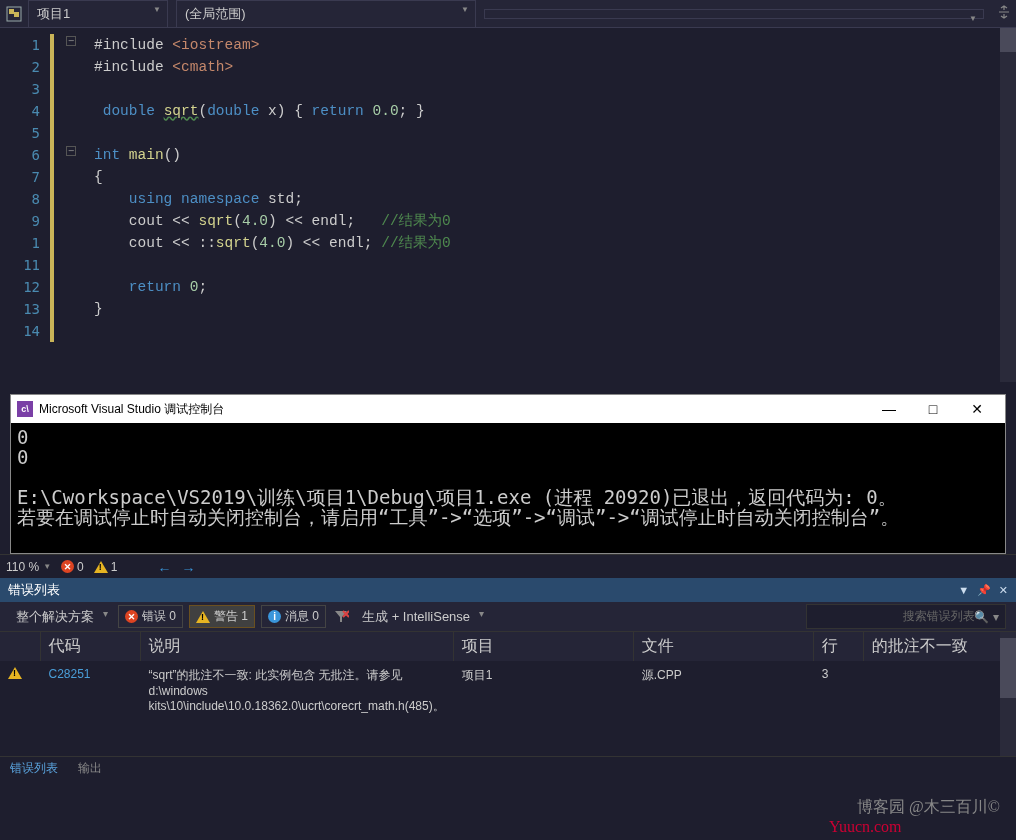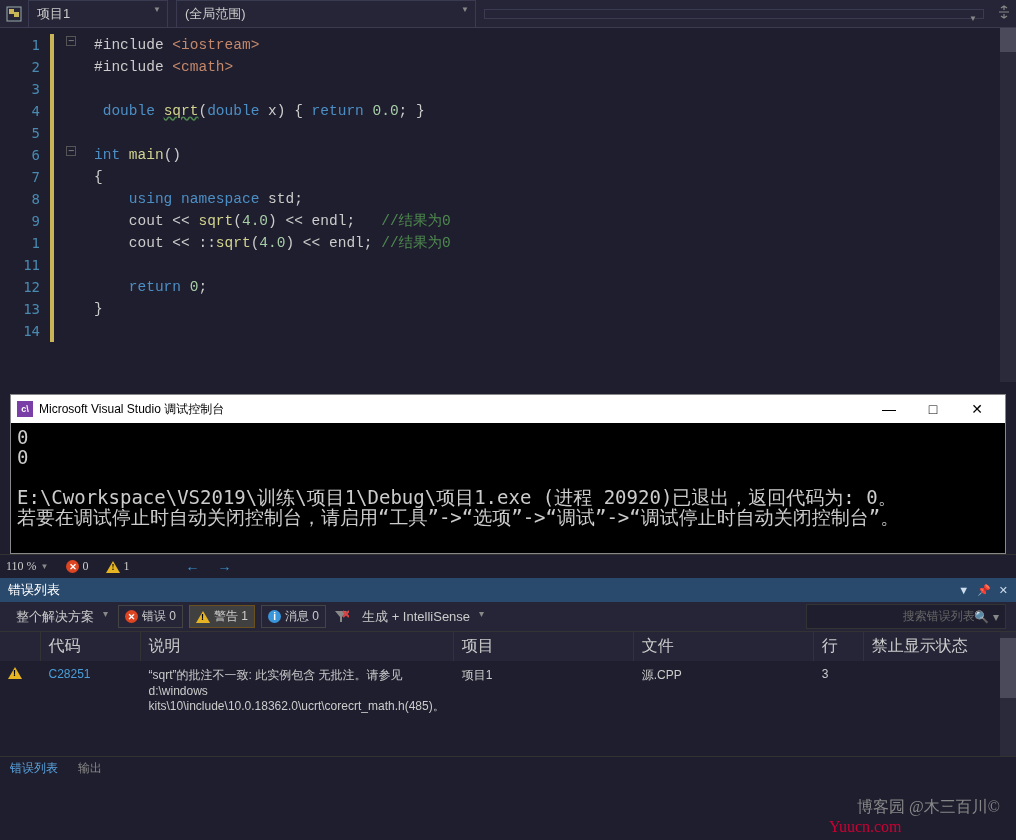--- a/index.html
+++ b/index.html
@@ -24,21 +24,21 @@
 .comment { color: #4f8a4f; }
 .sqrt-under { text-decoration: underline wavy #4f8a4f; }
 .code-scroll { position: absolute; right: 0; top: 0; width: 16px; height: 100%; background: #2a2a3a; }
 .code-scroll .thumb { width: 100%; height: 24px; background: #4a4a5a; }
 .console-window { background: #fff; border: 1px solid #888; margin: 12px 10px 0 10px; }
 .console-titlebar { display: flex; align-items: center; height: 28px; background: #fff; color: #000; padding: 0 6px; font-size: 12px; }
 .console-title-icon { width: 16px; height: 16px; background: #7a3fa6; margin-right: 6px; display: inline-flex; align-items: center; justify-content: center; color: #fff; font-size: 9px; font-weight: bold; }
 .win-btns { margin-left: auto; display: flex; gap: 0; }
 .win-btn { width: 44px; height: 26px; display: flex; align-items: center; justify-content: center; color: #000; font-size: 14px; }
 .console-body { background: #000; color: #ccc; font-family: "NSimSun", "SimSun", Consolas, monospace; font-size: 19px; padding: 4px 6px; height: 130px; line-height: 20px; white-space: pre-wrap; }
-.status-bar { display: flex; align-items: center; background: #1e1e2e; height: 24px; border-top: 1px solid #333; padding: 4px 6px; gap: 18px; font-size: 12px; font-family: Liberation Serif, serif; }
+.status-bar { display: flex; align-items: center; background: #1e1e2e; height: 24px; border-top: 1px solid #333; padding: 4px 6px; gap: 10px; font-size: 12px; }
 .zoom-dd { display: flex; align-items: center; gap: 4px; }
 .status-icon { display: inline-flex; align-items: center; gap: 3px; }
 .err-circ { width: 13px; height: 13px; border-radius: 50%; background: #d42; color: #fff; font-size: 9px; display: inline-flex; align-items: center; justify-content: center; font-weight: bold; }
 .warn-tri { display: inline-block; width: 0; height: 0; border-left: 7px solid transparent; border-right: 7px solid transparent; border-bottom: 12px solid #e6b422; position: relative; }
 .warn-tri::after { content: "!"; position: absolute; left: -2px; top: 1px; font-size: 9px; color: #000; font-weight: bold; }
 .info-circ { width: 13px; height: 13px; border-radius: 50%; background: #3a96db; color: #fff; font-size: 10px; display: inline-flex; align-items: center; justify-content: center; font-weight: bold; }
 .nav-arr { color: #3a96db; font-size: 14px; }
 .panel-header { background: #2a4a6d; color: #fff; display: flex; align-items: center; padding: 0 8px; height: 24px; font-size: 13px; }
 .panel-header .right-icons { margin-left: auto; display: flex; gap: 8px; color: #cde; font-size: 11px; }
 .panel-toolbar { display: flex; align-items: center; background: #252537; height: 30px; border-bottom: 1px solid #333; padding: 0 10px; gap: 6px; }
@@ -183,21 +183,21 @@
 <div class="err-panel-body">
 <table class="err-table">
   <thead>
         <tr>
     <th style="width:40px"></th>
     <th style="width:100px">代码</th>
     <th style="width:250px">说明</th>
     <th style="width:180px">项目</th>
     <th style="width:180px">文件</th>
     <th style="width:50px">行</th>
-    <th>禁止显示状态</th>
+    <th>的批注不一致</th>
   </tr>
       </thead>
   <tbody>
     <tr>
       <td><span class="warn-tri"></span></td>
       <td><span class="err-code">C28251</span></td>
       <td>“sqrt”的批注不一致: 此实例包含 无批注。请参见 d:\windows kits\10\include\10.0.18362.0\ucrt\corecrt_math.h(485)。</td>
       <td>项目1</td>
       <td>源.CPP</td>
       <td>3</td>

